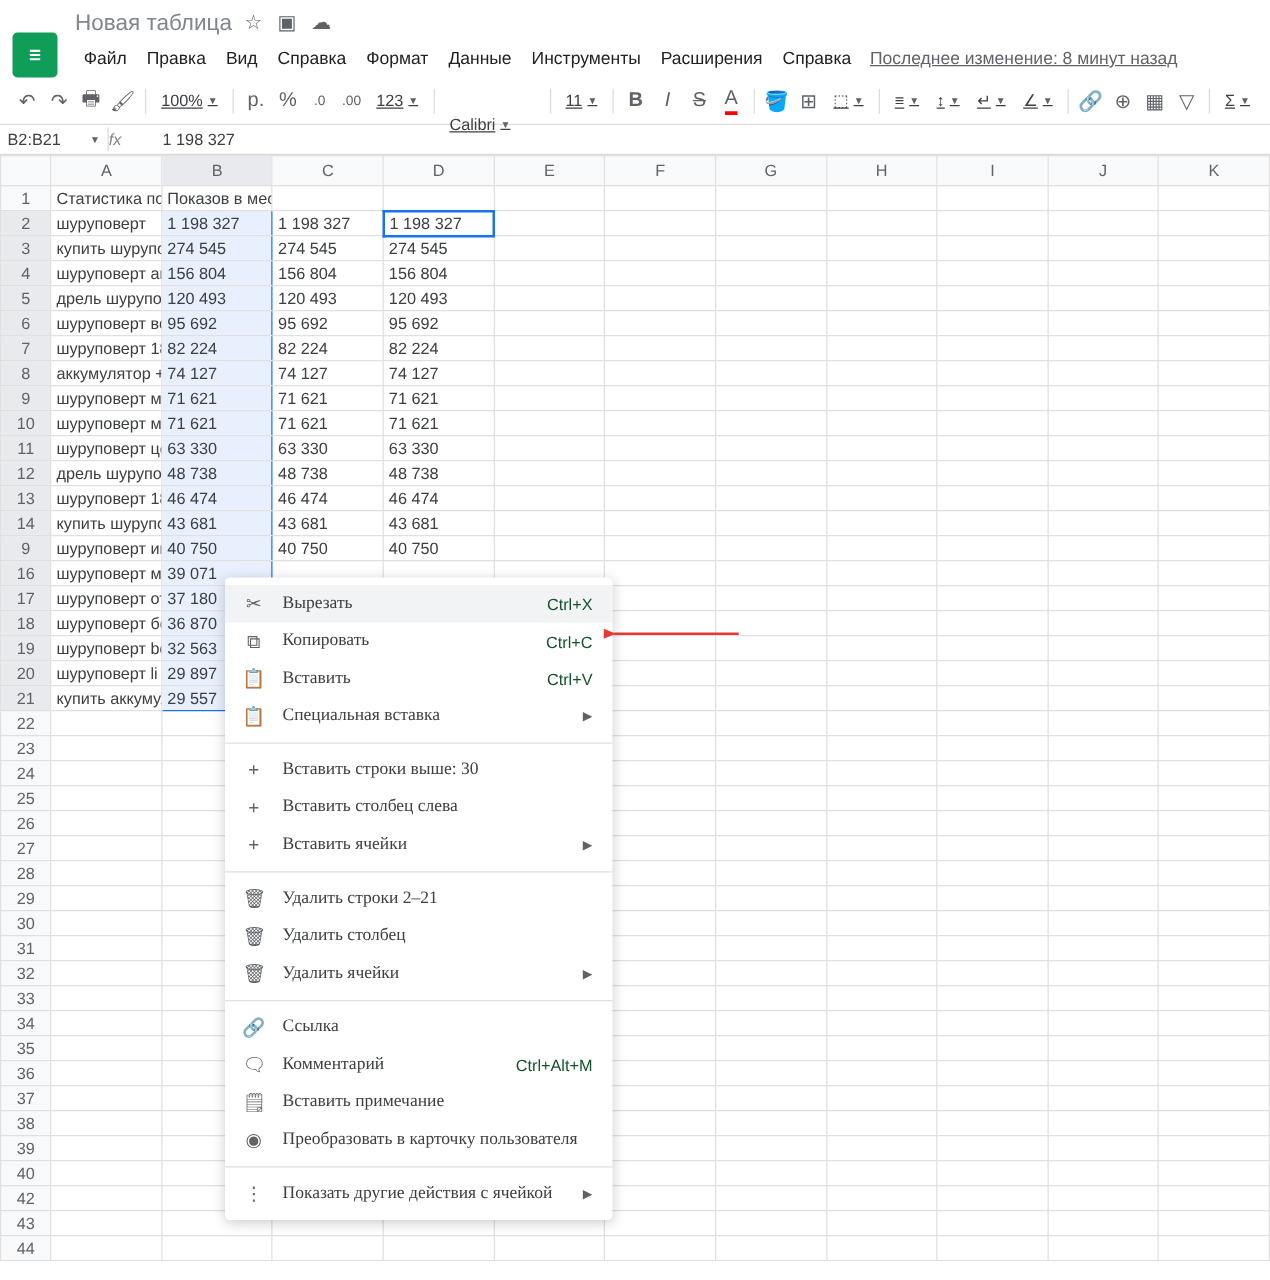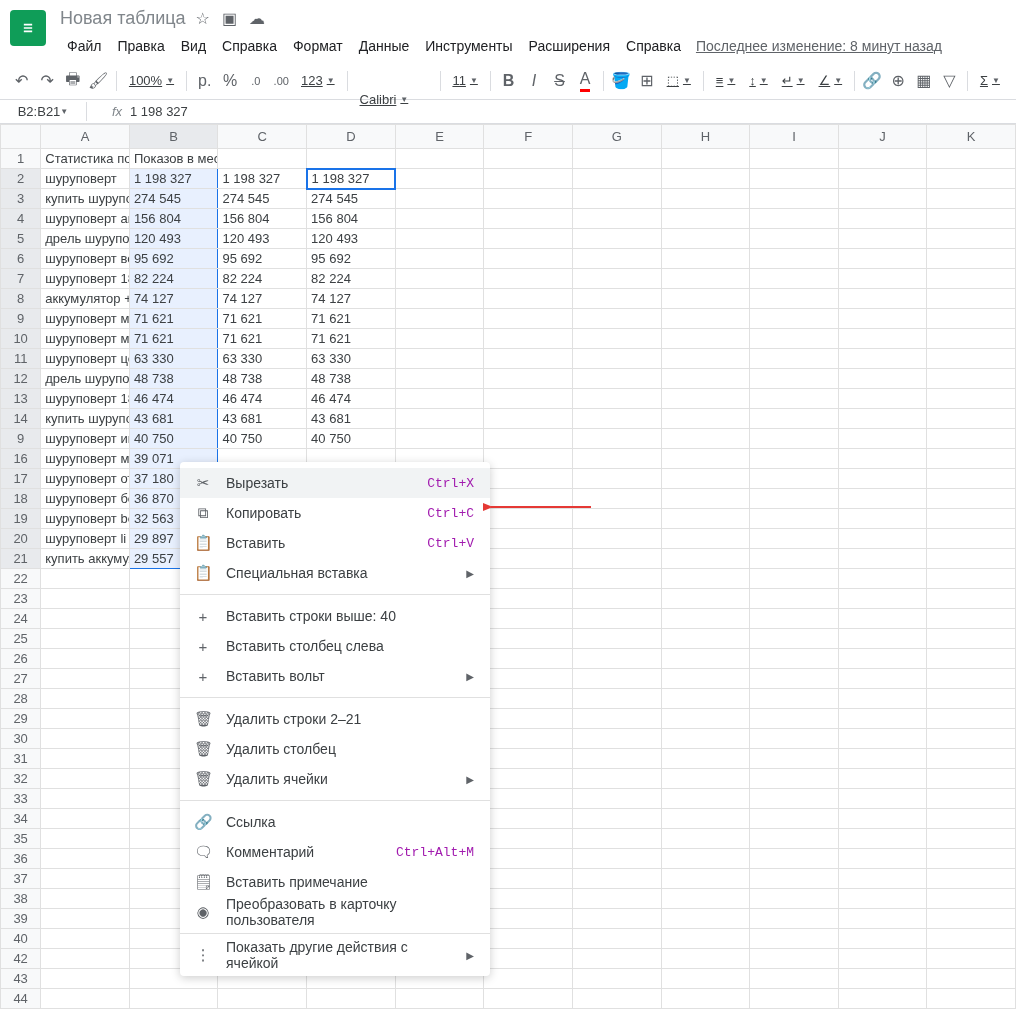--- a/index.html
+++ b/index.html
@@ -1,41 +1,41 @@
 <!DOCTYPE html>
 <html><head>
 <meta charset="utf-8">
 <style>
   * { box-sizing: border-box; margin: 0; padding: 0; }
   body { font-family: Arial, sans-serif; font-size: 13px; color: #3c4043; background: #fff; overflow: hidden; width: 1016px; height: 1024px; position: relative; }
   
   
-  .header { display: flex; align-items: flex-start; padding: 6px 10px 0 10px; gap: 8px; }
+  .header { display: flex; align-items: flex-end; padding: 6px 10px 0 10px; gap: 8px; }
   .doc-icon { width: 36px; height: 36px; background: #0f9d58; border-radius: 4px; display: flex; align-items: center; justify-content: center; color: #fff; font-size: 18px; flex-shrink: 0; margin-top: 4px; }
   .title-area { display: flex; flex-direction: column; gap: 2px; flex: 1; }
   .title-row { display: flex; align-items: center; gap: 10px; height: 24px; padding-left: 6px; }
   .doc-title { font-size: 18px; color: #80868b; }
   .title-icons { display: flex; gap: 12px; color: #5f6368; font-size: 16px; }
   .menubar { display: flex; gap: 2px; padding: 2px 0 4px 6px; }
   .menu-item { padding: 4px 7px; font-size: 14px; color: #202124; border-radius: 4px; cursor: pointer; }
   .last-edit { color: #5f6368; text-decoration: underline; font-size: 14px; margin-left: 6px; padding: 4px 0; }
   
   
   .toolbar { display: flex; align-items: center; gap: 2px; padding: 4px 10px; border-bottom: 1px solid #dadce0; height: 38px; }
   .tb-btn { width: 26px; height: 26px; display: flex; align-items: center; justify-content: center; color: #5f6368; border-radius: 4px; cursor: pointer; font-size: 16px; }
   .tb-sep { width: 1px; height: 20px; background: #dadce0; margin: 0 4px; }
   .tb-select { display: flex; align-items: center; gap: 4px; padding: 0 6px; height: 26px; color: #3c4043; font-size: 13px; cursor: pointer; text-decoration: underline; }
   .tb-select .arrow { font-size: 8px; color: #5f6368; }
   .font-sel { min-width: 80px; margin-top: 37px; }
   
   
   .formula-bar { display: flex; align-items: center; border-bottom: 1px solid #dadce0; height: 24px; }
-  .name-box { width: 86px; padding: 0 6px; font-size: 13px; display: flex; align-items: center; justify-content: center; }
+  .name-box { width: 86px; padding: 0 6px; font-size: 13px; display: flex; align-items: center; justify-content: space-between; }
   .name-box .arrow { font-size: 8px; color: #5f6368; }
-  .fx-label { width: 36px; text-align: right; font-style: italic; color: #80868b; font-size: 13px; border-left: 1px solid #dadce0; padding: 2px 0; }
+  .fx-label { width: 36px; text-align: left; font-style: italic; color: #80868b; font-size: 13px; border-left: 1px solid #dadce0; padding: 2px 0; }
   .formula-val { padding: 0 8px; font-size: 13px; color: #3c4043; }
   
   
   .grid-wrap { position: relative; overflow: hidden; }
   .grid { border-collapse: collapse; width: 100%; table-layout: fixed; }
   .grid th, .grid td { border: 1px solid #e0e0e0; height: 20px; font-size: 13px; white-space: nowrap; overflow: hidden; }
   .grid th { background: #f8f9fa; color: #5f6368; font-weight: normal; text-align: center; }
   .col-head { height: 24px !important; }
   .row-head { width: 40px; background: #f8f9fa; text-align: center; color: #5f6368; font-size: 12px; }
   .corner { background: #f8f9fa; width: 40px; }
@@ -52,22 +52,22 @@
   .sel-border-t { border-top: 1px solid #1a73e8 !important; }
   .sel-border-b { border-bottom: 1px solid #1a73e8 !important; }
   .active-cell { border: 2px solid #1a73e8 !important; position: relative; }
   .row-head.sel, th.col-head.sel { background: #e8eaed; }
   
   
   .context-menu { position: absolute; left: 180px; top: 462px; width: 310px; background: #fff; border-radius: 4px; box-shadow: 0 2px 10px rgba(0,0,0,0.2); padding: 6px 0; z-index: 100; font-size: 14px; }
   .ctx-item { display: flex; align-items: center; height: 30px; padding: 0 16px 0 14px; cursor: pointer; gap: 14px; color: #3c4043; }
   .ctx-item:hover, .ctx-item.hovered { background: #f1f3f4; }
   .ctx-icon { width: 18px; text-align: center; color: #5f6368; font-size: 15px; }
-  .ctx-label { flex: 1; }
-  .ctx-shortcut { color: #a21caf; font-size: 13px; font-family: Liberation Mono, monospace; }
+  .ctx-label { flex: 1; font-family: Liberation Serif, serif; }
+  .ctx-shortcut { color: #14532d; font-size: 13px; }
   .ctx-arrow { color: #5f6368; font-size: 10px; }
   .ctx-sep { height: 1px; background: #e0e0e0; margin: 6px 0; }
   
   
   .annot-arrow { position: absolute; left: 483px; top: 500px; z-index: 200; }
   .annot-arrow svg { display: block; }
   
   svg { display: block; }
 </style>
 </head>
@@ -815,29 +815,29 @@
     <span class="ctx-shortcut">Ctrl+V</span>
   </div>
   <div class="ctx-item">
     <span class="ctx-icon">📋</span>
     <span class="ctx-label">Специальная вставка</span>
     <span class="ctx-arrow">▶</span>
   </div>
   <div class="ctx-sep"></div>
   <div class="ctx-item">
     <span class="ctx-icon">+</span>
-    <span class="ctx-label">Вставить строки выше: 40</span>
+    <span class="ctx-label">Вставить строки выше: 30</span>
   </div>
   <div class="ctx-item">
     <span class="ctx-icon">+</span>
     <span class="ctx-label">Вставить столбец слева</span>
   </div>
   <div class="ctx-item">
     <span class="ctx-icon">+</span>
-    <span class="ctx-label">Вставить вольт</span>
+    <span class="ctx-label">Вставить ячейки</span>
     <span class="ctx-arrow">▶</span>
   </div>
   <div class="ctx-sep"></div>
   <div class="ctx-item">
     <span class="ctx-icon">🗑</span>
     <span class="ctx-label">Удалить строки 2–21</span>
   </div>
   <div class="ctx-item">
     <span class="ctx-icon">🗑</span>
     <span class="ctx-label">Удалить столбец</span>

